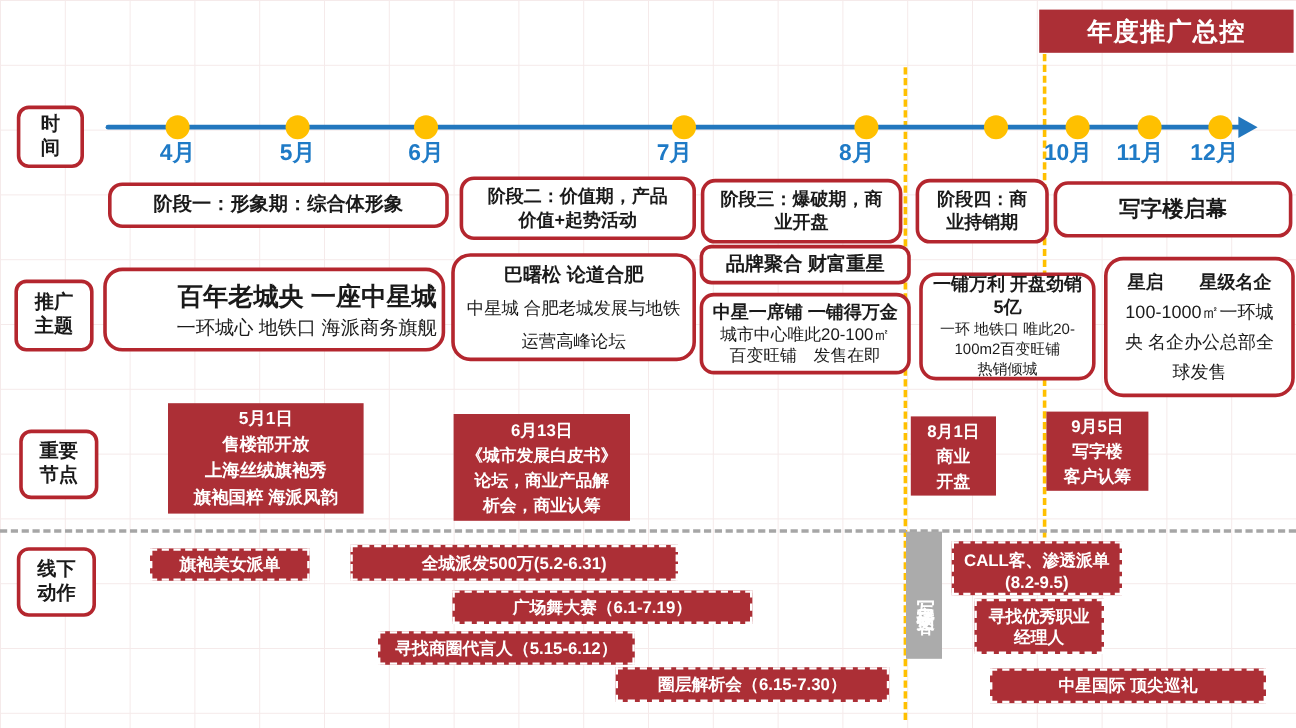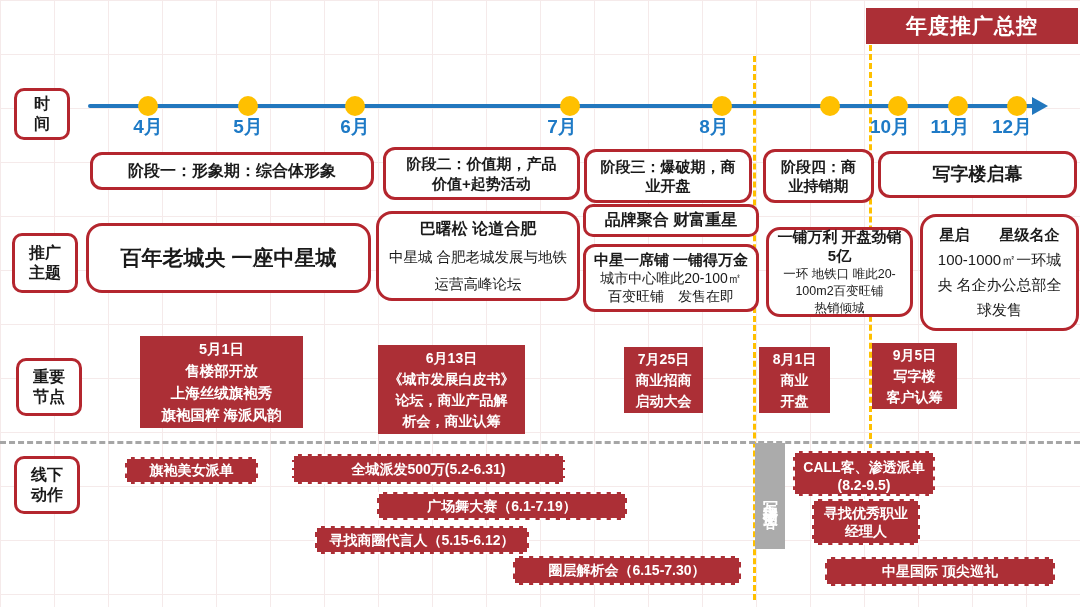--- a/index.html
+++ b/index.html
@@ -99,22 +99,23 @@
     <div class="phase-line" style="font-size:15px;">业开盘</div>
   </div>
   <div class="abs outline-box" style="left:763px;top:149px;width:111px;height:54px;">
     <div class="phase-line" style="font-size:15px;">阶段四：商</div>
     <div class="phase-line" style="font-size:15px;">业持销期</div>
   </div>
   <div class="abs outline-box" style="left:878px;top:151px;width:199px;height:47px;">
     <div class="phase-line" style="font-size:18px;font-weight:bold;">写字楼启幕</div>
   </div>
 
-  <div class="abs outline-box" style="left:86px;top:223px;width:285px;height:70px;border-radius:16px;">
+  <div class="abs outline-box" style="left:86px;top:223px;width:285px;height:70px;border-radius:16px;align-items:flex-end;">
     <div class="theme-bold" style="font-size:21px;">百年老城央 一座中星城</div>
+    <div style="font-size:16px;margin-top:2px;">一环城心  地铁口  海派商务旗舰</div>
   </div>
   <div class="abs outline-box" style="left:376px;top:211px;width:204px;height:90px;border-radius:16px;">
     <div class="theme-bold" style="font-size:16px;">巴曙松  论道合肥</div>
     <div style="font-size:14.5px;margin-top:8px;">中星城 合肥老城发展与地铁</div>
     <div style="font-size:14.5px;margin-top:8px;">运营高峰论坛</div>
   </div>
   <div class="abs outline-box" style="left:583px;top:204px;width:176px;height:33px;border-radius:10px;">
     <div class="theme-bold" style="font-size:16px;">品牌聚合 财富重星</div>
   </div>
   <div class="abs outline-box" style="left:583px;top:244px;width:176px;height:68px;border-radius:12px;">
@@ -141,25 +142,20 @@
     <div>售楼部开放</div>
     <div>上海丝绒旗袍秀</div>
     <div>旗袍国粹 海派风韵</div>
   </div>
   <div class="abs node-box" style="left:378px;top:345px;width:147px;height:89px;font-size:14px;line-height:21px;">
     <div>6月13日</div>
     <div>《城市发展白皮书》</div>
     <div>论坛，商业产品解</div>
     <div>析会，商业认筹</div>
   </div>
-  <div class="abs node-box" style="left:624px;top:347px;width:79px;height:66px;font-size:14px;line-height:21px;">
-    <div>7月25日</div>
-    <div>商业招商</div>
-    <div>启动大会</div>
-  </div>
   <div class="abs node-box" style="left:759px;top:347px;width:71px;height:66px;font-size:14px;line-height:21px;">
     <div>8月1日</div>
     <div>商业</div>
     <div>开盘</div>
   </div>
   <div class="abs node-box" style="left:872px;top:343px;width:85px;height:66px;font-size:14px;line-height:21px;">
     <div>9月5日</div>
     <div>写字楼</div>
     <div>客户认筹</div>
   </div>

